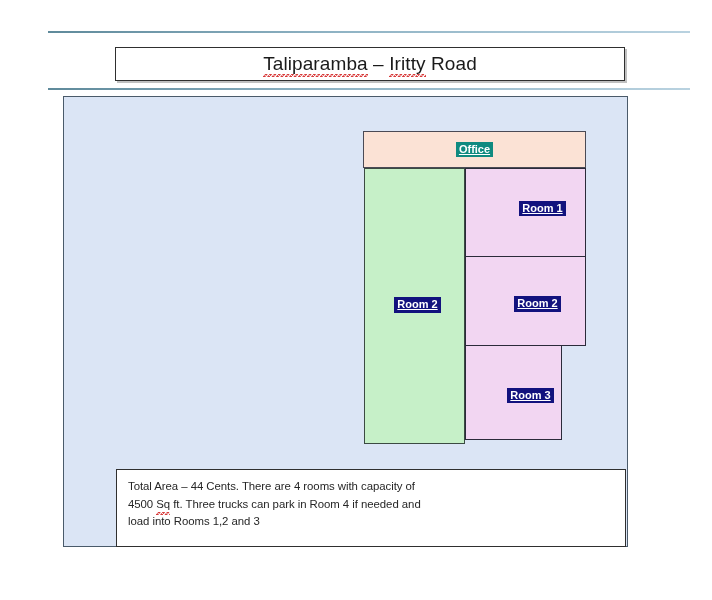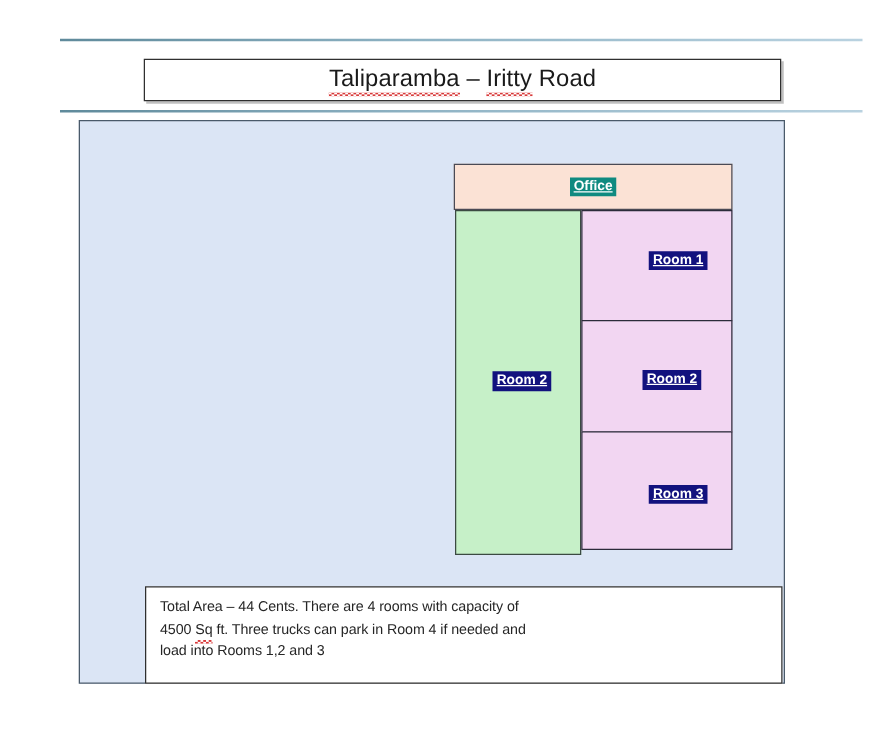--- a/index.html
+++ b/index.html
@@ -128,21 +128,21 @@
     left: 0;
     background: #f2d6f2;
     border: 1.3px solid #2b2b3a;
     box-sizing: border-box;
     display: flex;
     align-items: center;
     justify-content: center;
   }
   .room1 { top: 0px;   width: 121px; height: 89px; }
   .room2 { top: 88px;  width: 121px; height: 90px; }
-  .room3 { top: 177px; width: 121px; height: 95px; }
+  .room3 { top: 177px; width: 97px; height: 95px; }
 
   
   .chip {
     font-size: 11px;
     font-weight: 700;
     color: #ffffff;
     padding: 1px 3px 2px 3px;
     line-height: 1.15;
     white-space: nowrap;
     text-decoration: underline;

